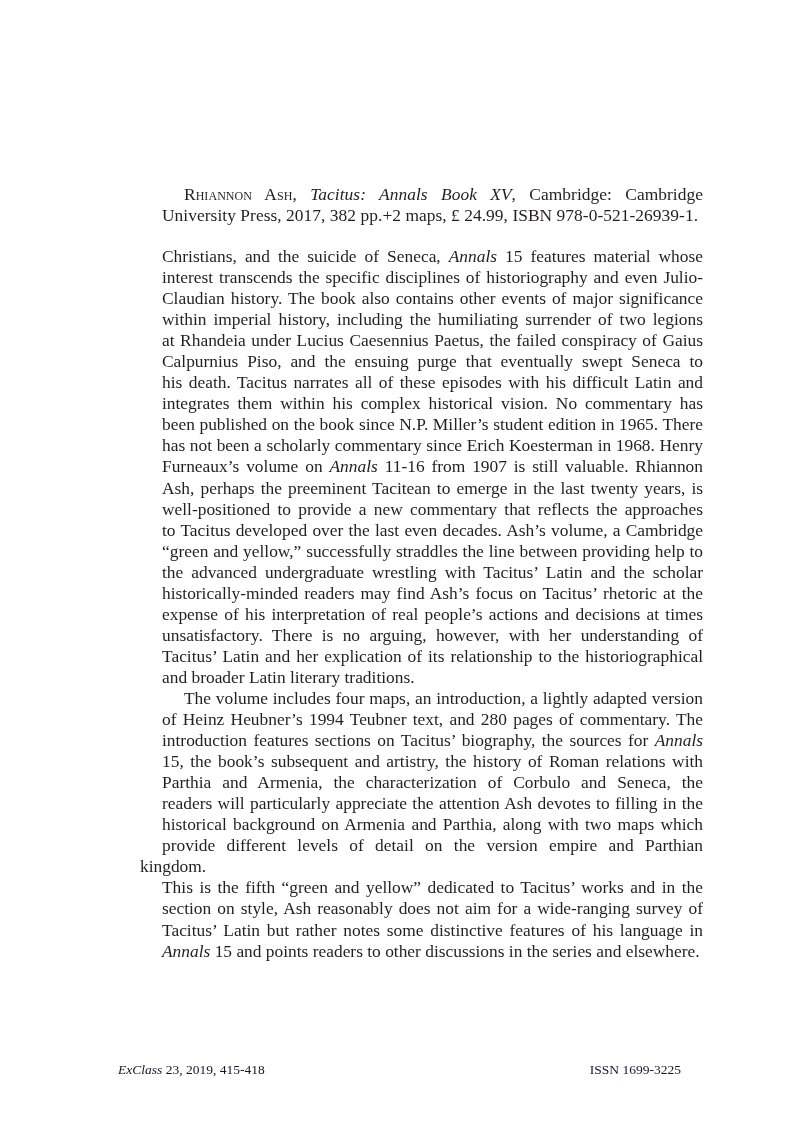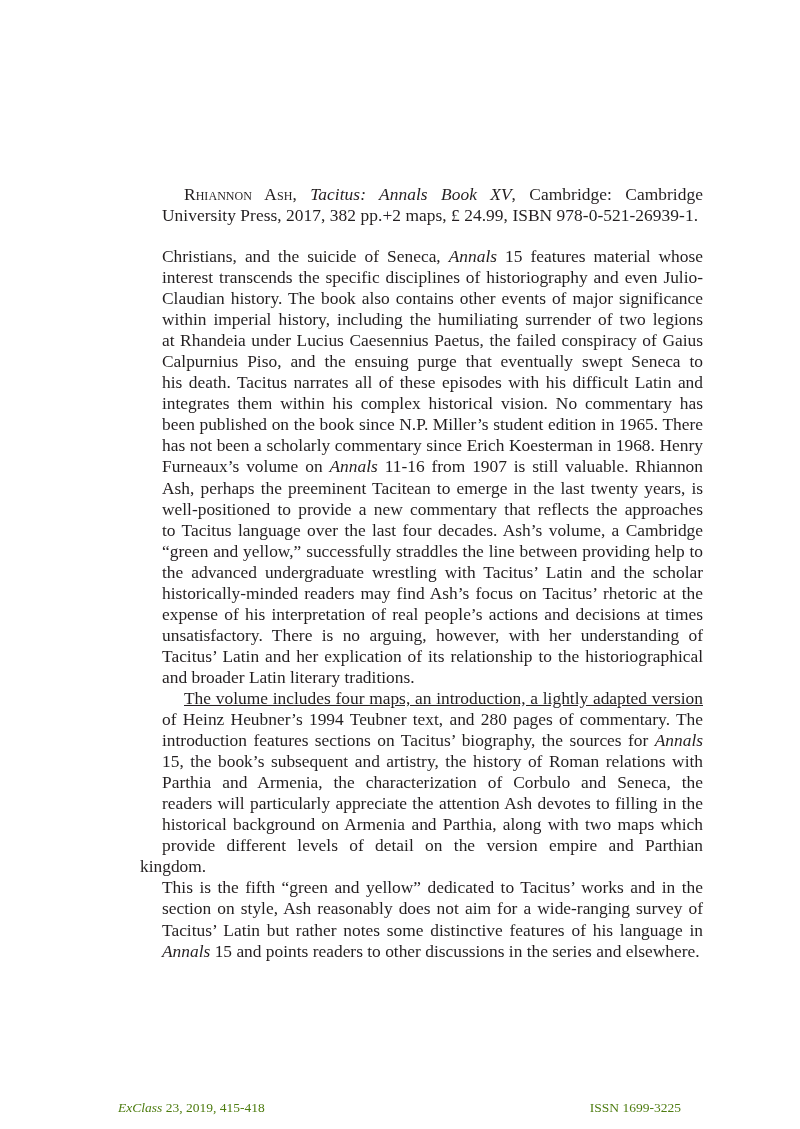--- a/index.html
+++ b/index.html
@@ -61,22 +61,21 @@
     }
     em { }
     .footer {
       position: absolute;
       top: 1062px;
       left: 118px;
       width: 563px;
       font-size: 13.5px;
       display: flex;
       justify-content: space-between;
-      color: #4d7c0f;
-      margin-top: 38px;
+      color: #0f172a;
     }
   </style>
 </head>
 <body>
 
 <div class="page">
   <div class="heading">
     <span class="line"><span class="inner" style="padding-left:22px;box-sizing:border-box;"><span class="sc">Rhiannon Ash</span><span>, </span><em>Tacitus: Annals Book XV</em><span>, Cambridge: Cambridge</span></span></span>
     <span class="line last"><span class="inner">University Press, 2017, 382 pp.+2 maps, £ 24.99, ISBN 978-0-521-26939-1.</span></span>
   </div>
@@ -88,31 +87,31 @@
       <span class="line"><span class="inner">within imperial history, including the humiliating surrender of two legions</span></span>
       <span class="line"><span class="inner">at Rhandeia under Lucius Caesennius Paetus, the failed conspiracy of Gaius</span></span>
       <span class="line"><span class="inner">Calpurnius Piso, and the ensuing purge that eventually swept Seneca to</span></span>
       <span class="line"><span class="inner">his death. Tacitus narrates all of these episodes with his difficult Latin and</span></span>
       <span class="line"><span class="inner">integrates them within his complex historical vision.  No commentary has</span></span>
       <span class="line"><span class="inner">been published on the book since N.P. Miller’s student edition in 1965. There</span></span>
       <span class="line"><span class="inner">has not been a scholarly commentary since Erich Koesterman in 1968. Henry</span></span>
       <span class="line"><span class="inner">Furneaux’s volume on <em>Annals</em> 11-16 from 1907 is still valuable. Rhiannon</span></span>
       <span class="line"><span class="inner">Ash, perhaps the preeminent Tacitean to emerge in the last twenty years, is</span></span>
       <span class="line"><span class="inner">well-positioned to provide a new commentary that reflects the approaches</span></span>
-      <span class="line"><span class="inner">to Tacitus language over the last four decades. Ash’s volume, a Cambridge</span></span>
+      <span class="line"><span class="inner">to Tacitus developed over the last even decades. Ash’s volume, a Cambridge</span></span>
       <span class="line"><span class="inner">“green and yellow,” successfully straddles the line between providing help to</span></span>
       <span class="line"><span class="inner">the advanced undergraduate wrestling with Tacitus’ Latin and the scholar</span></span>
       <span class="line"><span class="inner">historically-minded readers may find Ash’s focus on Tacitus’ rhetoric at the</span></span>
       <span class="line"><span class="inner">expense of his interpretation of real people’s actions and decisions at times</span></span>
       <span class="line"><span class="inner">unsatisfactory.  There is no arguing, however, with her understanding of</span></span>
       <span class="line"><span class="inner">Tacitus’ Latin and her explication of its relationship to the historiographical</span></span>
       <span class="line last"><span class="inner">and broader Latin literary traditions.</span></span>
     </div>
   <div class="para" id="p2">
-      <span class="line"><span class="inner" style="padding-left: 22px; box-sizing: border-box; text-decoration: underline;">The volume includes four maps, an introduction, a lightly adapted version</span></span>
+      <span class="line"><span class="inner" style="padding-left: 22px; box-sizing: border-box;">The volume includes four maps, an introduction, a lightly adapted version</span></span>
       <span class="line"><span class="inner">of Heinz Heubner’s 1994 Teubner text, and 280 pages of commentary. The</span></span>
       <span class="line"><span class="inner">introduction features sections on Tacitus’ biography, the sources for <em>Annals</em></span></span>
       <span class="line"><span class="inner">15, the book’s subsequent and artistry, the history of Roman relations with</span></span>
       <span class="line"><span class="inner">Parthia and Armenia, the characterization of Corbulo and Seneca, the</span></span>
       <span class="line"><span class="inner">readers will particularly appreciate the attention Ash devotes to filling in the</span></span>
       <span class="line"><span class="inner">historical background on Armenia and Parthia, along with two maps which</span></span>
       <span class="line"><span class="inner">provide different levels of detail on the version empire and Parthian kingdom.</span></span>
       <span class="line"><span class="inner">This is the fifth “green and yellow” dedicated to Tacitus’ works and in the</span></span>
       <span class="line"><span class="inner">section on style, Ash reasonably does not aim for a wide-ranging survey of</span></span>
       <span class="line"><span class="inner">Tacitus’ Latin  but rather notes some distinctive features of his language in</span></span>

